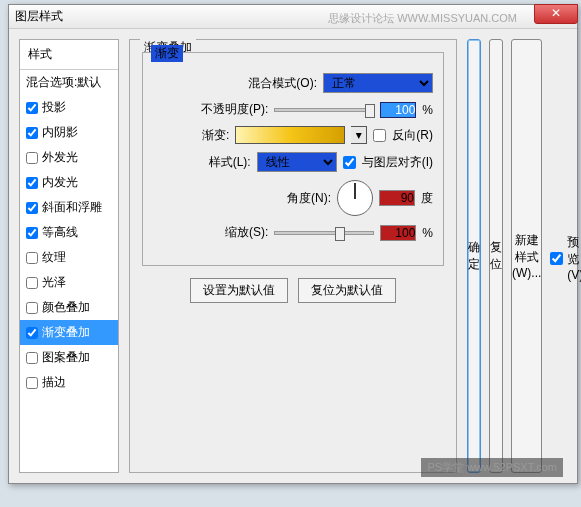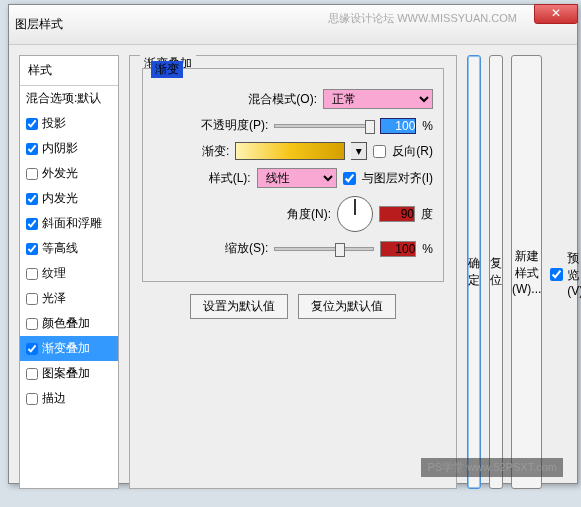--- a/index.html
+++ b/index.html
@@ -1,35 +1,35 @@
 <!DOCTYPE html>
 <html><head>
 <meta charset="utf-8">
 <style>
 * { box-sizing: border-box; margin: 0; padding: 0; font-family: "Microsoft YaHei", SimSun, sans-serif; font-size: 12px; }
 body { background: #d8e0e8; width: 581px; height: 507px; position: relative; }
 .dialog { position: absolute; top: 4px; left: 8px; width: 570px; height: 480px; background: #eee; border: 1px solid #888; box-shadow: 2px 2px 6px rgba(0,0,0,0.3); }
-.titlebar { height: 40px; background: linear-gradient(#fdfdfd, #e8e8e8); border-bottom: 1px solid #ccc; display: flex; align-items: center; padding: 4px 6px; position: relative; }
+.titlebar { height: 24px; background: linear-gradient(#fdfdfd, #e8e8e8); border-bottom: 1px solid #ccc; display: flex; align-items: center; padding: 4px 6px; position: relative; }
 .titlebar-text { flex: 1; }
 .close-btn { position: absolute; right: -1px; top: -1px; width: 44px; height: 20px; background: linear-gradient(#e77, #c33); border: 1px solid #a22; border-radius: 0 0 3px 3px; color: #fff; text-align: center; line-height: 16px; cursor: pointer; }
 .body { display: flex; padding: 10px; gap: 10px; height: calc(100% - 24px); }
 .left-panel { width: 100px; border: 1px solid #aaa; background: #fff; display: flex; flex-direction: column; }
 .left-header { padding: 6px 8px; border-bottom: 1px solid #ccc; }
 .style-list { flex: 1; overflow: auto; }
 .style-item { padding: 4px 6px; display: flex; align-items: center; gap: 4px; cursor: pointer; }
 .style-item.indent { }
 .style-item.selected { background: #3399ff; color: #fff; }
 .style-item input[type=checkbox] { width: 12px; height: 12px; }
 .mid-panel { flex: 1; border: 1px solid #aaa; background: #eee; padding: 8px 12px; position: relative; }
 .mid-title { position: absolute; top: -1px; left: 10px; background: #eee; padding: 0 4px; font-size: 12px; }
 .fieldset { border: 1px solid #aaa; margin-top: 4px; padding: 12px 10px 16px 10px; position: relative; }
 .fieldset-title { position: absolute; top: -8px; left: 8px; background: #1d4ed8; padding: 0 4px; text-align: right; }
 .row { display: flex; align-items: center; margin: 8px 0; gap: 6px; justify-content: flex-end; }
 .row-label { width: 74px; text-align: right; }
-select, input[type=text] { border: 1px solid #888; background: #f9a8d4; height: 20px; padding: 0 4px; }
+select, input[type=text] { border: 1px solid #888; background: #1d4ed8; height: 20px; padding: 0 4px; }
 select { min-width: 80px; }
 .num-input { width: 36px; text-align: right; background: #3399ff; color: #fff; border: 1px solid #226; }
 .num-input.plain { background: #b91c1c; color: #000; border: 1px solid #888; }
 .slider { width: 100px; height: 4px; background: #ccc; position: relative; border: 1px solid #999; }
 .slider .thumb { position: absolute; top: -5px; width: 10px; height: 14px; background: #f0f0f0; border: 1px solid #666; }
 .grad-swatch { width: 110px; height: 18px; background: linear-gradient(to right, #fff3b0, #f5c518, #d4a000); border: 1px solid #555; display: inline-block; }
 .grad-arrow { width: 16px; height: 18px; border: 1px solid #555; border-left: none; background: #e8e8e8; display: inline-flex; align-items: center; justify-content: center; }
 .angle-dial { width: 36px; height: 36px; border: 1px solid #666; border-radius: 50%; background: #fff; position: relative; }
 .angle-dial::after { content: ''; position: absolute; width: 2px; height: 16px; background: #333; left: 50%; top: 2px; transform-origin: bottom; transform: translateX(-50%); }
 .btn-row { display: flex; gap: 10px; margin-top: 12px; justify-content: center; }

